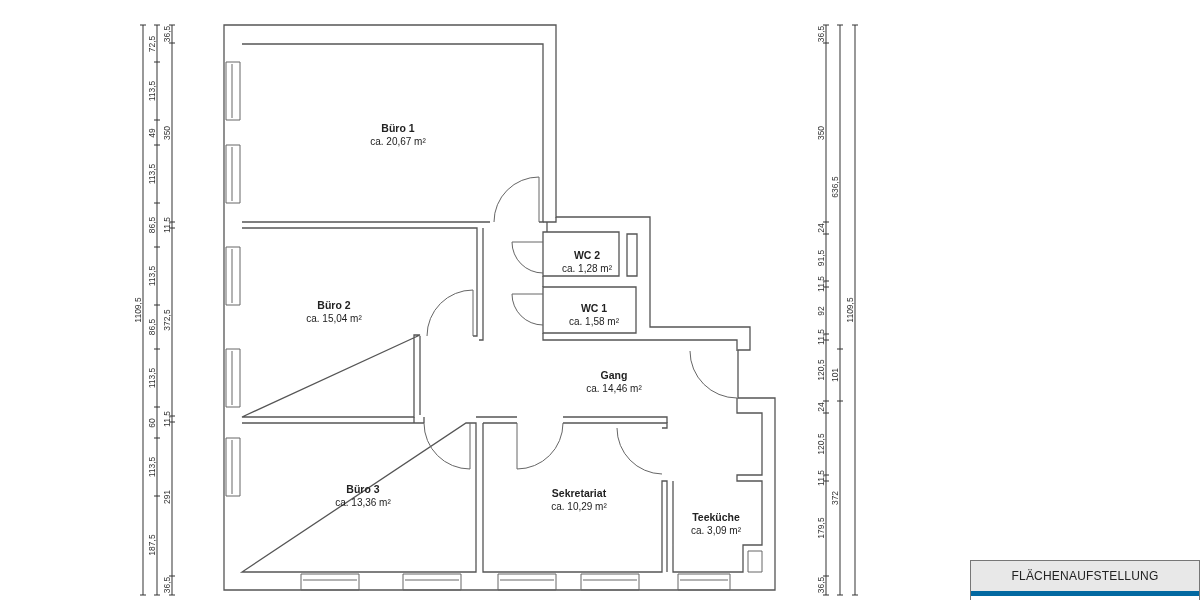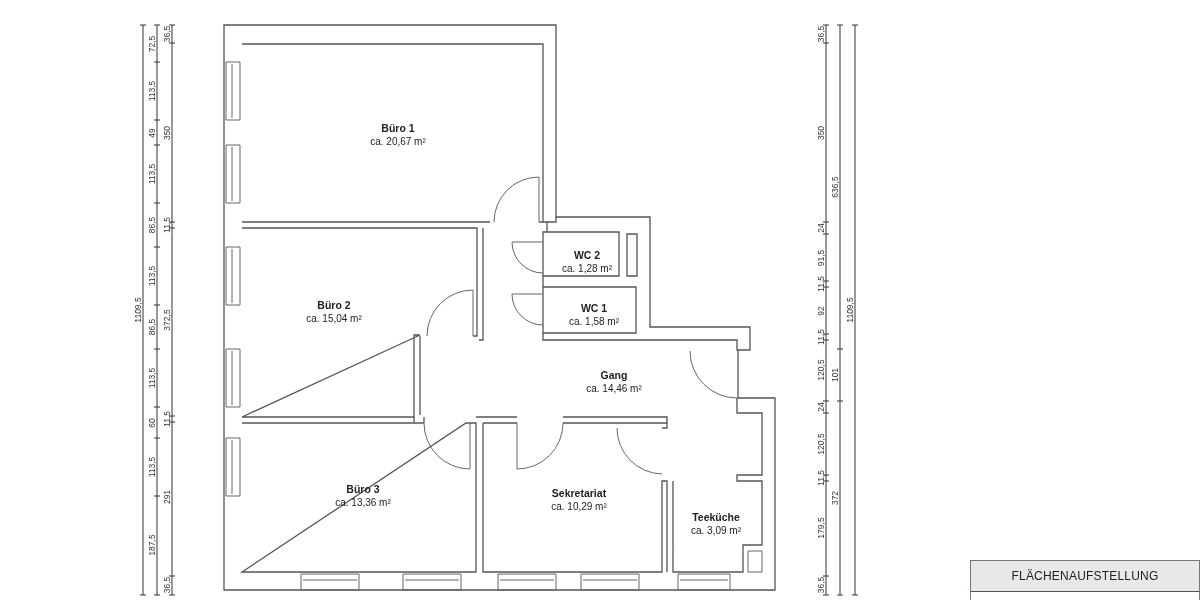--- a/index.html
+++ b/index.html
@@ -6,21 +6,21 @@
   body { width:1200px; height:600px; position:relative; overflow:hidden; font-family:"Liberation Sans", sans-serif; }
   svg { position:absolute; left:0; top:0; }
   .wall { fill:none; stroke:#555; stroke-width:1.3; }
   .thin { fill:none; stroke:#666; stroke-width:1; }
   .dim { stroke:#444; stroke-width:1.1; }
   .tick { stroke:#333; stroke-width:1; }
   .dimtxt { font-size:8.5px; fill:#333; font-family:"Liberation Sans", sans-serif; }
   .rname { font-size:10.5px; font-weight:bold; fill:#222; font-family:"Liberation Sans", sans-serif; }
   .rarea { font-size:10px; fill:#222; font-family:"Liberation Sans", sans-serif; }
   .legend-box { position:absolute; left:970px; top:560px; width:228px; height:40px; border:1px solid #777; border-bottom:none; background:#fff; }
-  .legend-head { height:30px; background:#e8e8e8; border-bottom:1px solid #0369a1; display:flex; align-items:center; justify-content:center; font-size:12px; color:#222; letter-spacing:0.2px; }
+  .legend-head { height:30px; background:#e8e8e8; border-bottom:5px solid #0369a1; display:flex; align-items:center; justify-content:center; font-size:12px; color:#222; letter-spacing:0.2px; }
 </style>
 </head>
 <body>
 
 <svg width="1200" height="600" viewBox="0 0 1200 600">
 
   <g>
     <line class="dim" x1="143" y1="25" x2="143" y2="595"></line>
     <line class="dim" x1="157" y1="25" x2="157" y2="595"></line>
     <line class="dim" x1="172" y1="25" x2="172" y2="595"></line>

